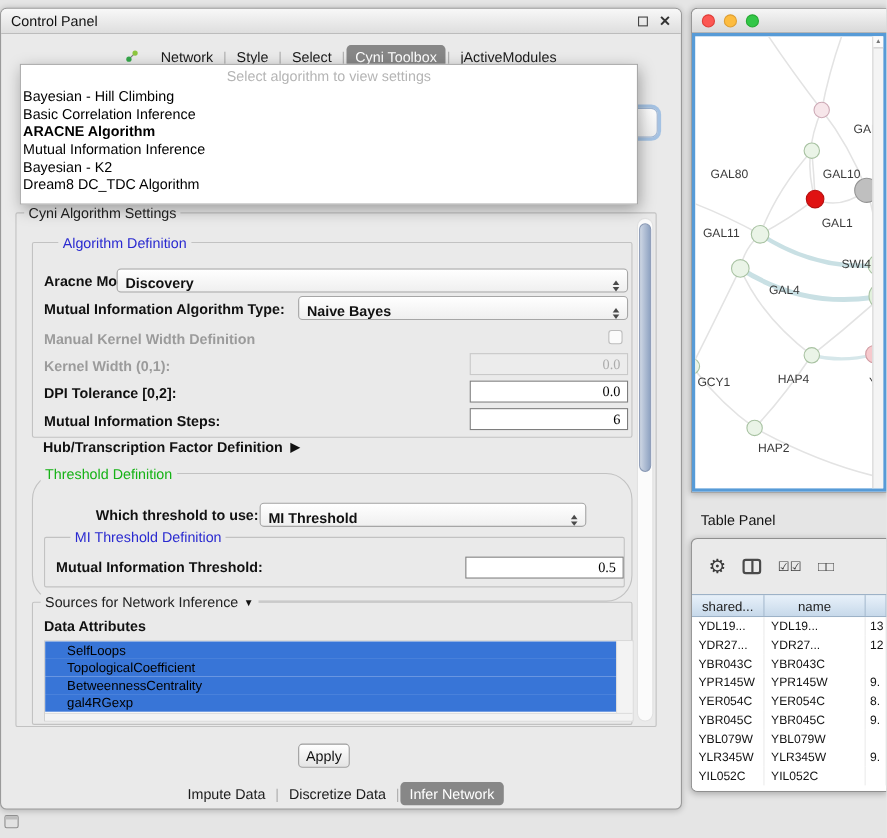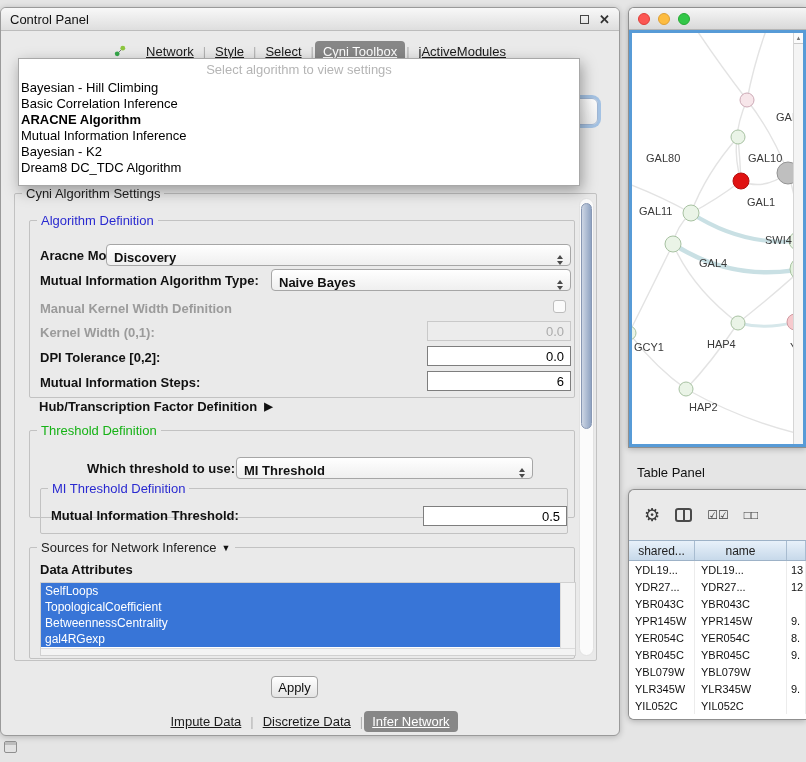--- a/index.html
+++ b/index.html
@@ -9,68 +9,68 @@
 
 
 .cp{position:absolute;left:0;top:7px;width:620px;height:729px;background:#eaeaea;border:1px solid #9a9a9a;border-radius:6px;box-shadow:0 1px 6px rgba(0,0,0,.22);}
 .cp-titlebar{position:absolute;left:0;top:0;right:0;height:23px;border-radius:5px 5px 0 0;background:linear-gradient(#f8f8f8,#dedede);border-bottom:1px solid #bcbcbc;display:flex;align-items:center;padding:0 9px;font-size:13px;color:#111;}
 .winbtns{margin-left:auto;display:flex;align-items:center;gap:10px;color:#333;}
 .floatbtn{width:9px;height:9px;border:1.5px solid #444;display:inline-block;}
 .closebtn{font-size:13px;font-weight:bold;line-height:1;}
 
 .tabbar{position:absolute;left:0;right:0;top:31px;height:24px;display:flex;align-items:center;justify-content:center;font-size:13px;color:#1a1a1a;}
 .tabbar.bottom{top:701px;}
-.tab{padding:3px 8px;border-radius:4px;display:flex;align-items:center;gap:20px;white-space:nowrap;text-decoration:underline;}
+.tab{padding:3px 8px;border-radius:4px;display:flex;align-items:center;gap:20px;white-space:nowrap;}
 .tab.sel{background:#878787;color:#fff;}
 .tabdiv{color:#b0b0b0;padding:0 1px;}
 .neticon{display:inline-block;}
 
 
 .popup{position:absolute;left:17px;top:50px;width:562px;height:128px;background:#fff;border:1px solid #a8a8a8;box-shadow:2px 5px 14px rgba(0,0,0,.35);z-index:30;font-size:13px;padding-top:3px;}
 .dd-head{color:#b5b5b5;text-align:center;height:18px;line-height:16px;}
 .dd-item{height:16px;line-height:16px;padding-left:2px;white-space:nowrap;color:#000;}
 .dd-item.bold{font-weight:bold;}
 .algo-combo-peek{position:absolute;left:556px;top:90px;width:41px;height:27px;border-radius:6px;background:linear-gradient(#fcfcfc,#ededed);border:1px solid #9fb6d4;box-shadow:0 0 0 3px rgba(106,160,220,.55);z-index:5;}
 
 
 .group{position:absolute;border:1px solid #c2c2c2;border-radius:2px;}
 .legend{position:absolute;top:-8px;left:7px;background:#eaeaea;padding:0 4px;font-size:13px;color:#222;white-space:nowrap;display:flex;align-items:center;gap:5px;}
-.legend.blue{color:#2a2ad0;}
+.legend.blue{color:#2a2ad0;margin-left:16px;}
 .legend.green{color:#16b216;}
 .main-group{left:13px;top:185px;width:583px;height:468px;}
 
 .vscroll{position:absolute;right:2px;top:4px;width:15px;height:458px;background:#fbfbfb;border:1px solid #e2e2e2;border-radius:8px;}
 .vthumb{position:absolute;left:1px;top:4px;width:11px;height:226px;border-radius:6px;background:linear-gradient(90deg,#cdd6e4,#8fa3c2);border:1px solid #8898b4;}
 
 .algo-group{left:14px;top:26px;width:546px;height:178px;}
 .lbl{position:absolute;font-size:13px;white-space:nowrap;color:#111;line-height:16px;}
 .lbl.b{font-weight:bold;}
 .lbl.g{color:#9b9b9b;}
 
 .combo{position:absolute;height:22px;border:1px solid #a6a6a6;border-radius:4px;background:linear-gradient(#ffffff,#efefef);display:flex;align-items:flex-end;padding:0 7px;font-size:13px;color:#111;font-weight:bold;}
 .combo-arrows{margin-left:auto;display:flex;flex-direction:column;align-items:center;gap:2px;}
 .combo-arrows i{display:block;width:0;height:0;border-left:3px solid transparent;border-right:3px solid transparent;}
 .combo-arrows i.up{border-bottom:4px solid #4a4a4a;}
 .combo-arrows i.dn{border-top:4px solid #4a4a4a;}
 
-.fld{position:absolute;height:20px;border:1px solid #7e7e7e;background:#fff;font-size:13px;text-align:right;padding:0 6px;font-family:Liberation Sans, sans-serif;color:#000;}
+.fld{position:absolute;height:20px;border:1px solid #7e7e7e;background:#fff;font-size:13px;text-align:right;padding:0 6px;font-family:Liberation Serif, serif;color:#000;}
 .fld.dis{border-color:#c9c9c9;background:#ececec;color:#ababab;}
 .chk{position:absolute;width:13px;height:13px;background:#fbfbfb;border:1px solid #bdbdbd;border-radius:3px;}
 
 .hub-row{position:absolute;left:24px;top:205px;display:flex;align-items:center;gap:7px;font-size:13px;font-weight:bold;color:#111;}
 .hub-arrow{font-size:11px;}
 
-.thr-group{left:14px;top:236px;width:546px;height:88px;}
+.thr-group{left:14px;top:236px;width:546px;height:117px;border-radius:24px;}
 .mi-group{left:10px;top:57px;width:528px;height:46px;}
 
 .src-group{left:14px;top:353px;width:546px;height:112px;}
 .src-arrow{font-size:9px;color:#111;}
 .attr-list{position:absolute;left:10px;top:34px;width:536px;height:74px;background:#fff;border:1px solid #d0d0d0;}
 .attr-rows{position:absolute;left:0;top:0;right:15px;bottom:7px;overflow:hidden;}
-.attr-row{height:16px;line-height:16px;font-size:12px;color:#ffffff;background:#3875d7;padding-left:4px;white-space:nowrap;}
+.attr-row{height:16px;line-height:16px;font-size:12px;color:#000000;background:#3875d7;padding-left:20px;white-space:nowrap;}
 .attr-vscroll{position:absolute;right:0;top:0;bottom:7px;width:15px;background:#f3f3f3;border-left:1px solid #dcdcdc;}
 .attr-hscroll{position:absolute;left:0;right:0;bottom:0;height:7px;background:#f3f3f3;border-top:1px solid #dcdcdc;}
 
 .apply{position:absolute;left:270px;top:668px;width:47px;height:22px;border:1px solid #9f9f9f;border-radius:4px;background:linear-gradient(#ffffff,#e4e4e4);font-size:13px;font-family:inherit;color:#111;}
 
 
 .netwin{position:absolute;left:628px;top:7px;width:178px;height:441px;background:#e9e9e9;border:1px solid #8f8f8f;border-right:none;border-radius:6px 0 0 0;box-shadow:0 1px 6px rgba(0,0,0,.25);}
 .mac-titlebar{height:22px;background:linear-gradient(#f6f6f6,#d9d9d9);border-bottom:1px solid #b5b5b5;border-radius:5px 0 0 0;display:flex;align-items:center;gap:8px;padding-left:9px;}
 .light{width:12px;height:12px;border-radius:50%;display:inline-block;}
 .light.red{background:#fc5753;border:1px solid #df3e39;}

